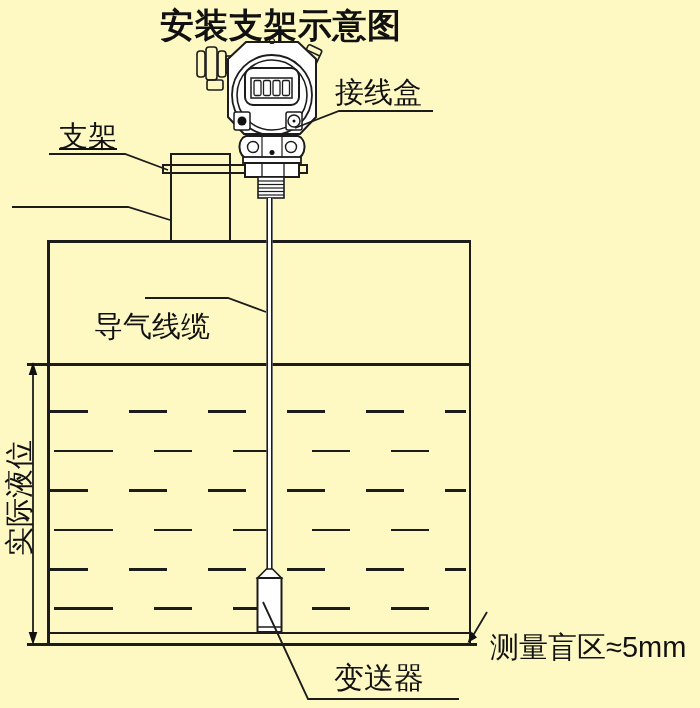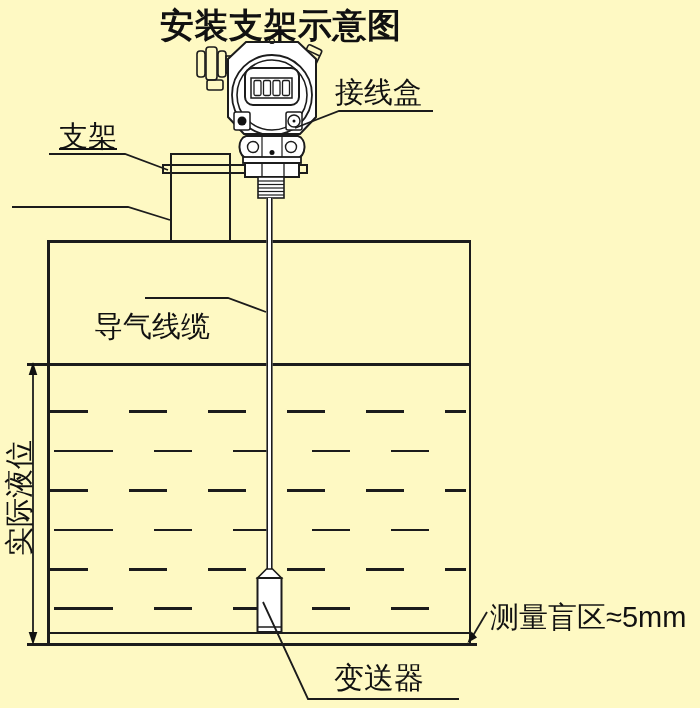--- a/index.html
+++ b/index.html
@@ -144,16 +144,16 @@
         <polygon points="33,362 28.7,375 37.3,375" fill="#111" stroke="none"></polygon>
         <polygon points="33,645 28.7,632 37.3,632" fill="#111" stroke="none"></polygon>
       </g>
     </g>
   </svg>
 
   <div class="lbl" style="left:335px;top:77px;">接线盒</div>
   <div class="lbl" style="left:59px;top:121px;text-decoration:underline;">支架</div>
   <div class="lbl" style="left:94px;top:263px;margin-top:48px;">导气线缆</div>
   <div class="lbl" id="actual-level">实际液位</div>
-  <div class="lbl" style="left:490px;top:602px;">测量盲区≈5mm</div>
+  <div class="lbl" style="left:490px;top:632px;">测量盲区≈5mm</div>
   <div class="lbl" style="left:334px;top:662px;font-size:30px;">变送器</div>
 
 </div>
 
 </body></html>

